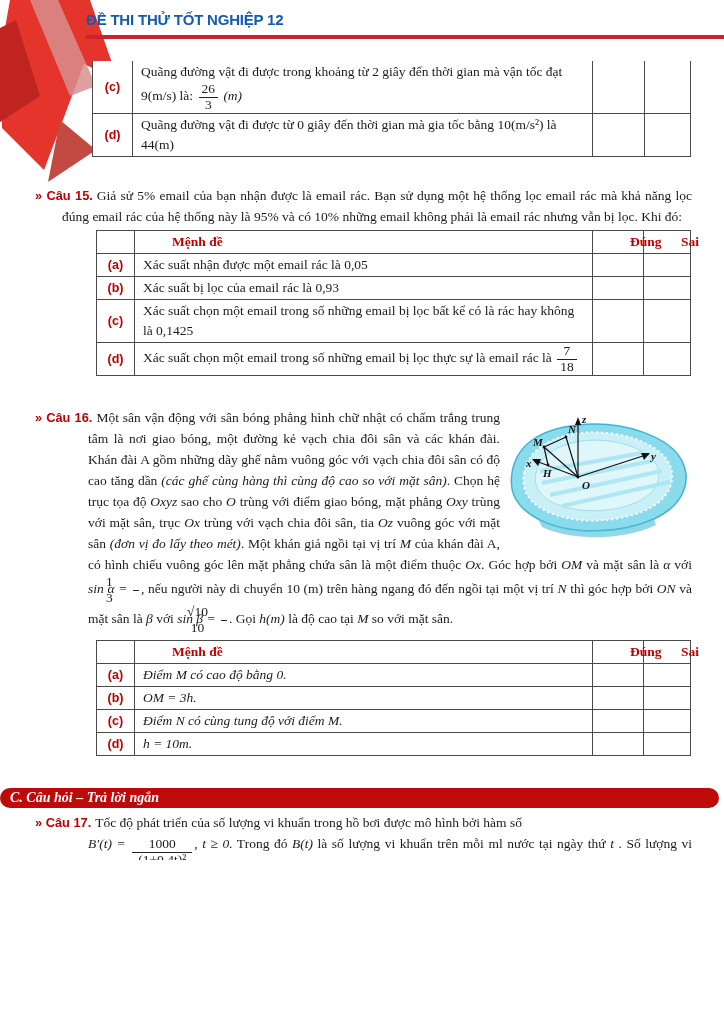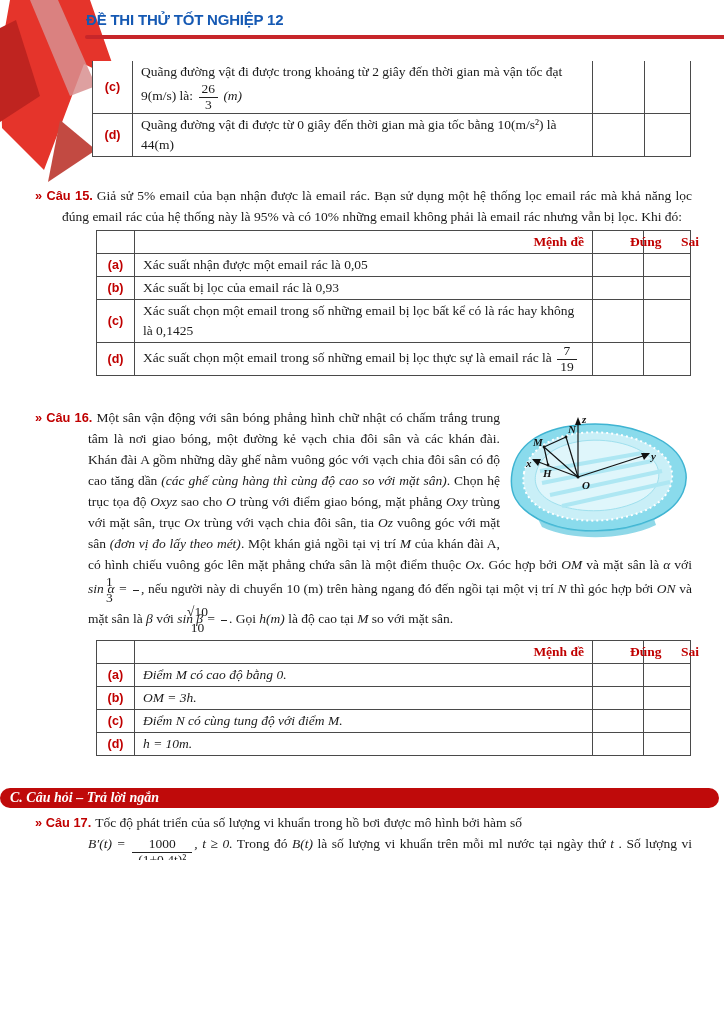--- a/index.html
+++ b/index.html
@@ -42,21 +42,21 @@
   .frac .fn{display:block;border-bottom:1px solid #222;padding:0 3px;}
   .frac .fd{display:block;padding:0 3px;}
   .frac.big{vertical-align:-1.15em;}
   .frac.big .fn,.frac.big .fd{padding:0 6px;}
 
   
   table.qt{border-collapse:collapse;table-layout:fixed;font-size:13.5px;background:#fff;}
   table.qt td{border:1px solid var(--border);padding:1px 8px;line-height:20px;vertical-align:middle;}
   table.qt td.lbl{text-align:center;color:var(--accent-red);font-weight:bold;
                   font-family:"Liberation Sans",sans-serif;font-size:12.5px;padding:1px 2px;}
-  table.qt td.head{font-weight:bold;color:var(--accent-red);text-align:right;padding-left:37px;}
+  table.qt td.head{font-weight:bold;color:var(--accent-red);text-align:left;padding-left:37px;}
   table.qt td.stmt{text-align:left;}
   .t14{position:absolute;left:92px;top:61px;width:598px;}
   .t14 tr:first-child td{border-top:none;}
   .tq15{margin-left:66px;margin-top:3px;width:594px;}
   .tq16{margin-left:66px;margin-top:5px;width:594px;}
 
   
   .stadium{float:right;width:186px;height:136px;margin:2px 0 4px 6px;}
 
   
@@ -143,21 +143,21 @@
         <td class="chk"></td>
       </tr>
       <tr>
         <td class="lbl">(c)</td>
         <td class="stmt"><span>Xác suất chọn một email trong số những email bị lọc bất kể có là rác hay không là 0,1425</span></td>
         <td class="chk"></td>
         <td class="chk"></td>
       </tr>
       <tr>
         <td class="lbl">(d)</td>
-        <td class="stmt"><span>Xác suất chọn một email trong số những email bị lọc thực sự là email rác là </span><span class="frac"><span class="fn">7</span><span class="fd">19</span></span></td>
+        <td class="stmt"><span>Xác suất chọn một email trong số những email bị lọc thực sự là email rác là </span><span class="frac"><span class="fn">7</span><span class="fd">18</span></span></td>
         <td class="chk"></td>
         <td class="chk"></td>
       </tr>
     </tbody>
       </table>
   </div>
 
   <div class="qblock" style="top:407px;">
     <p class="hang88"><svg class="stadium" viewBox="0 0 186 136">
         <path d="M6,64 C10,36 34,20 72,16 C118,11 164,28 176,52 C186,72 178,96 148,110 C112,126 62,126 32,110 C10,98 3,84 6,64 Z" fill="#8adbec" stroke="#3fb4d2" stroke-width="1.5"></path>

